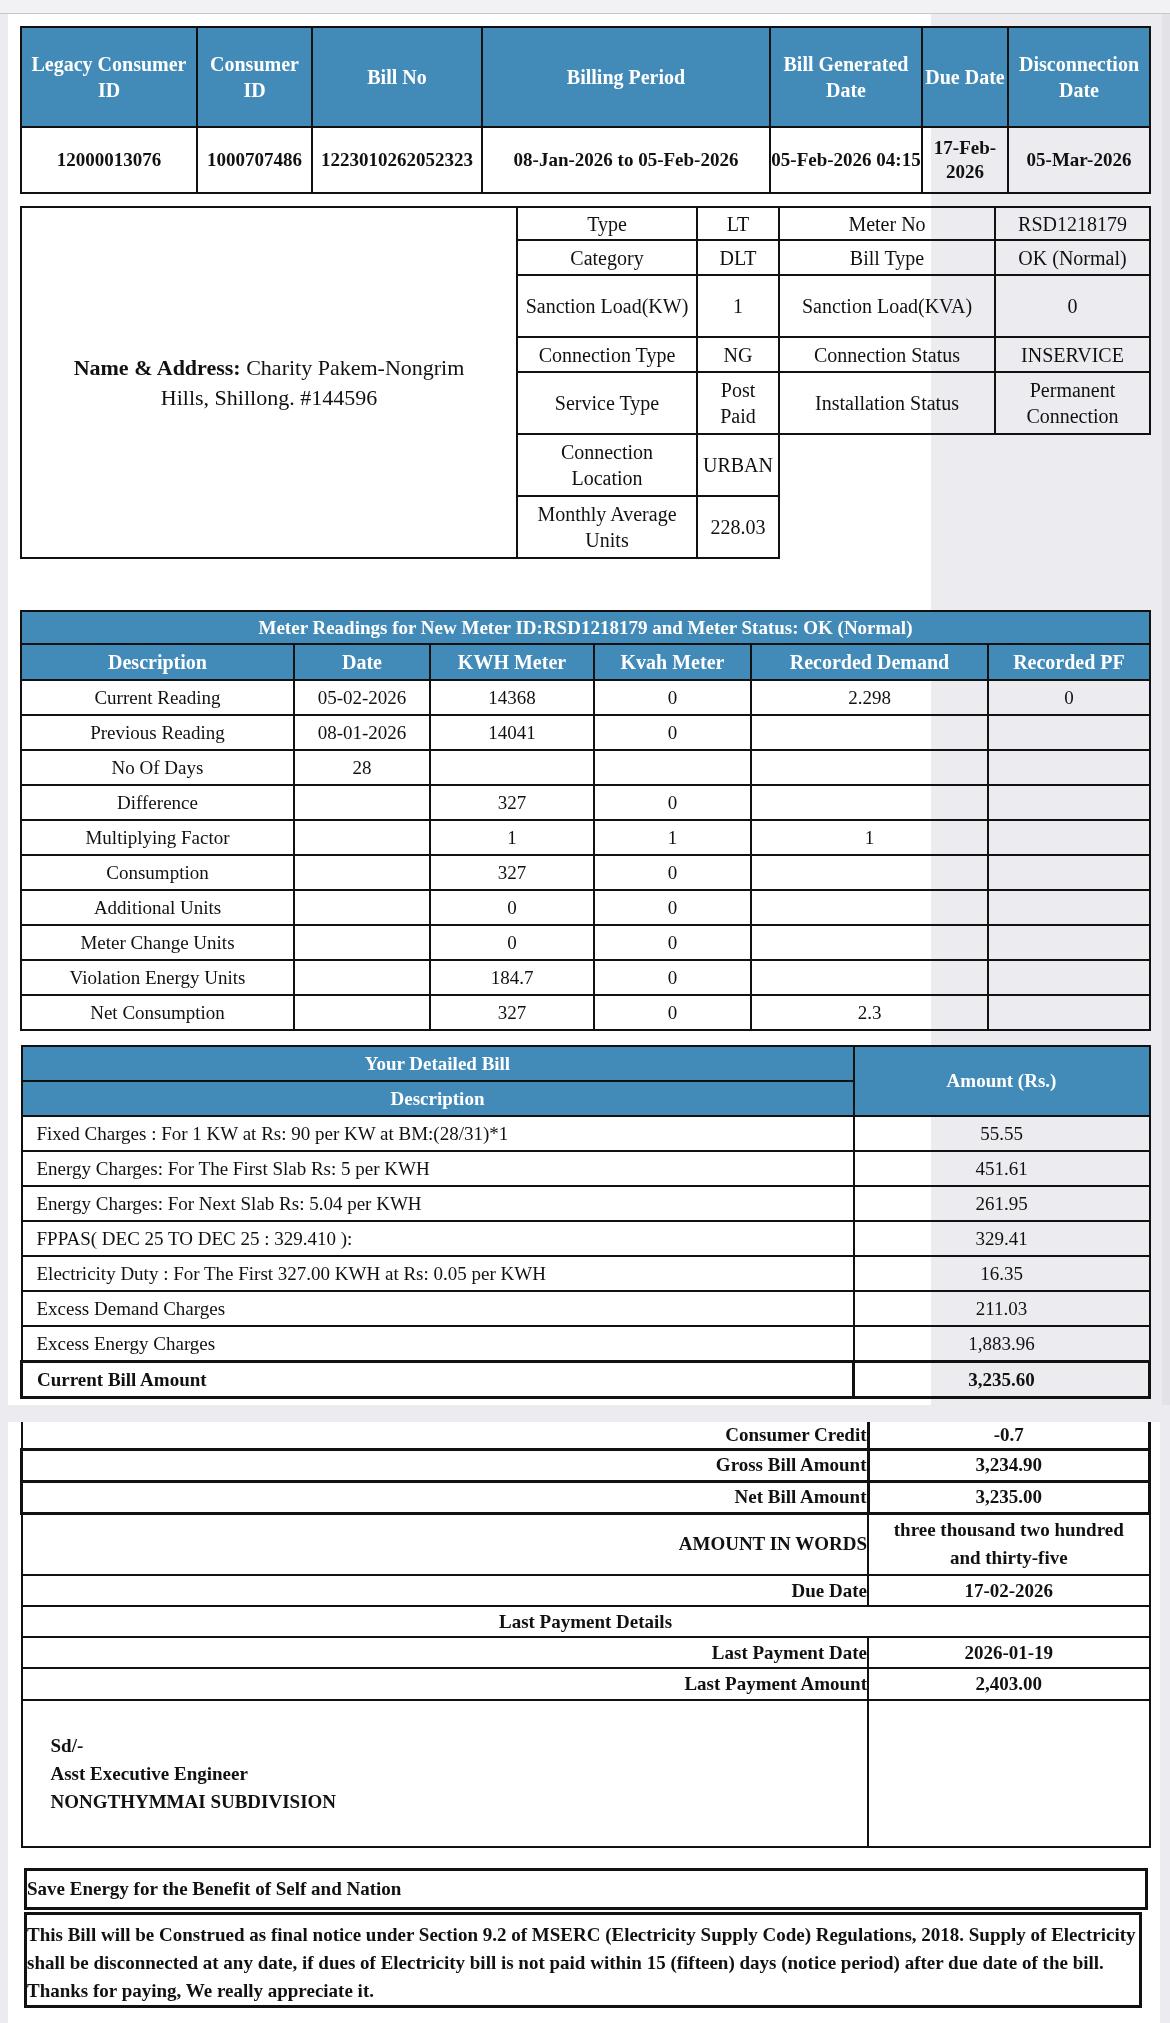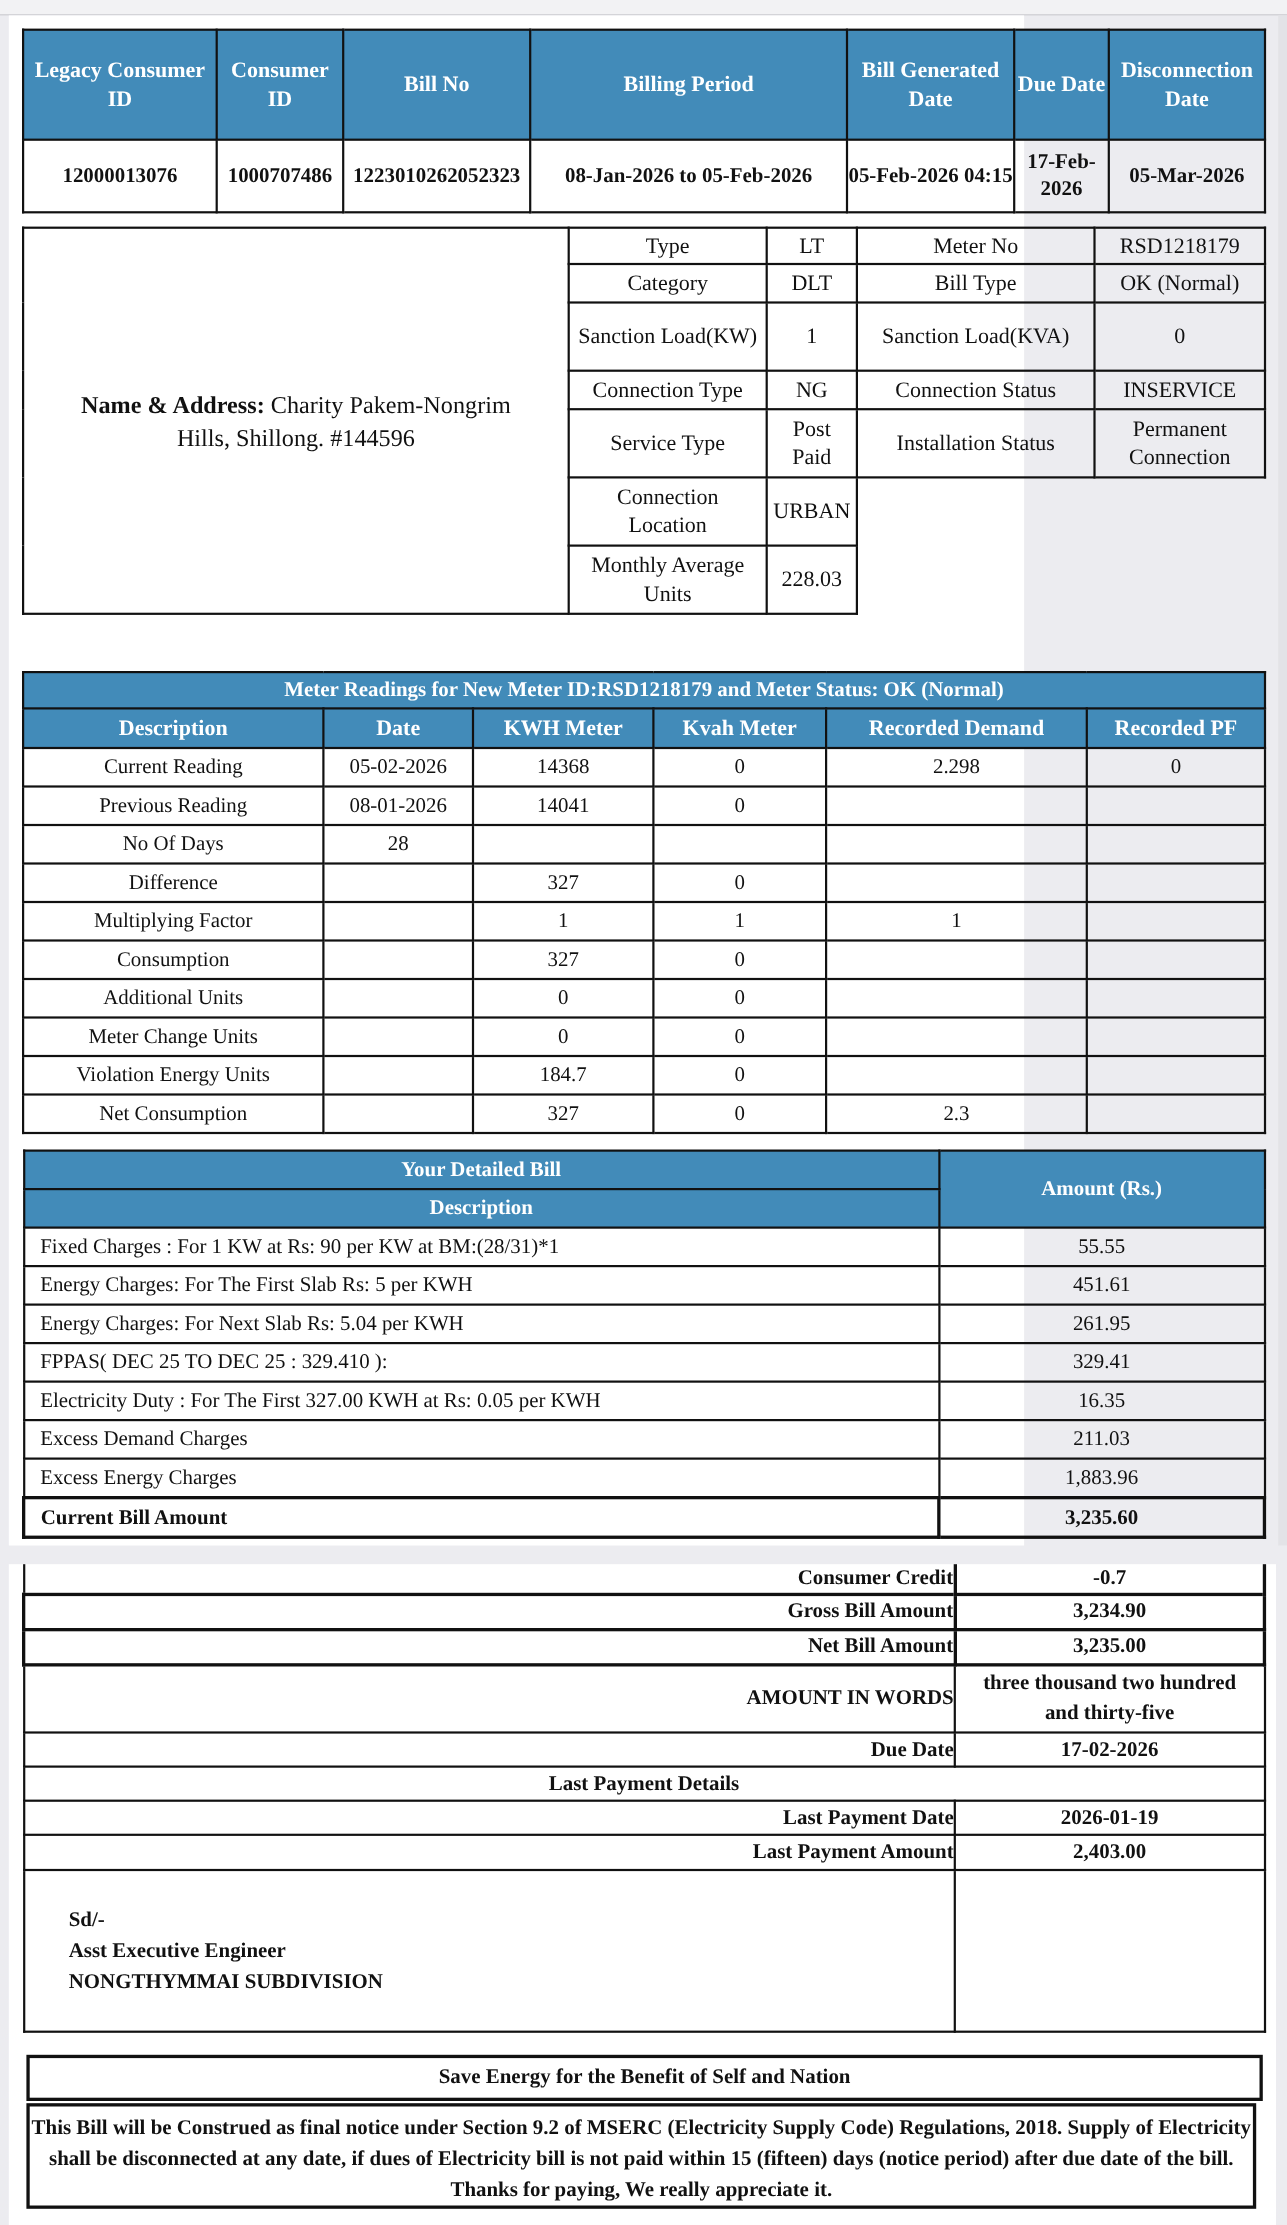--- a/index.html
+++ b/index.html
@@ -45,23 +45,23 @@
   #t4 th { font-size:19px; height:33px; }
   #t4 td { height:33px; font-size:19px; }
   #t4 td.left { text-align:left;border-radius:13px; }
   #t4 tr.strong td { border:3px solid #111; font-weight:bold; }
 
   
   #t5 { left:12px; top:0px; width:1131px; }
   #t5 td { font-size:19px; font-weight:bold; }
   #t5 tr.strong td { border:3px solid #111; }
   #t5 td.left { text-align:right; }
-  #t5 .sig { text-align:left; padding-left:40px; font-size:19px; line-height:28px; height:145px; }
-
-  .box { position:absolute; border:3px solid #111; text-align:center; font-weight:bold; }
+  #t5 .sig { text-align:left; padding-left:28px; font-size:19px; line-height:28px; height:145px; }
+
+  .box { position:absolute; border:3px solid #111; font-weight:bold; }
   #save { left:16px; top:446px; width:1118px; height:36px; line-height:36px; font-size:19px; }
   #notice { left:16px; top:490px; width:1118px; height:96px; font-size:19px; line-height:28px; padding-top:6px; box-sizing:border-box; }
 </style>
 </head>
 <body>
 
 <div class="topbar"></div>
 
 <div class="page page1">
 

